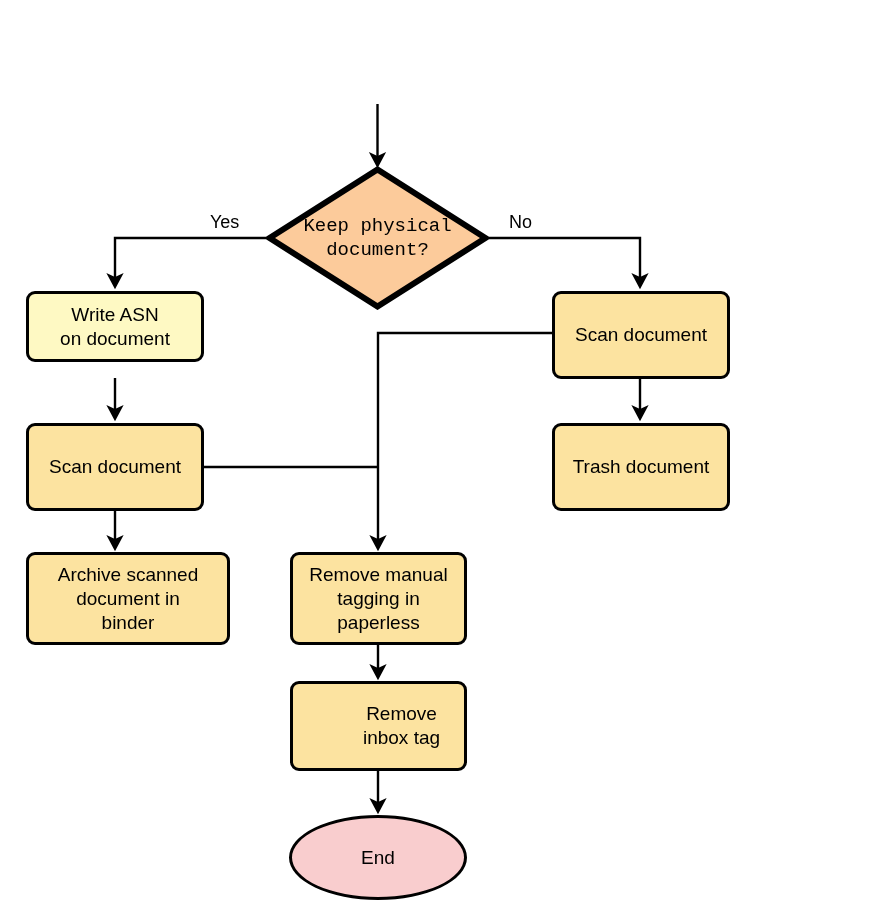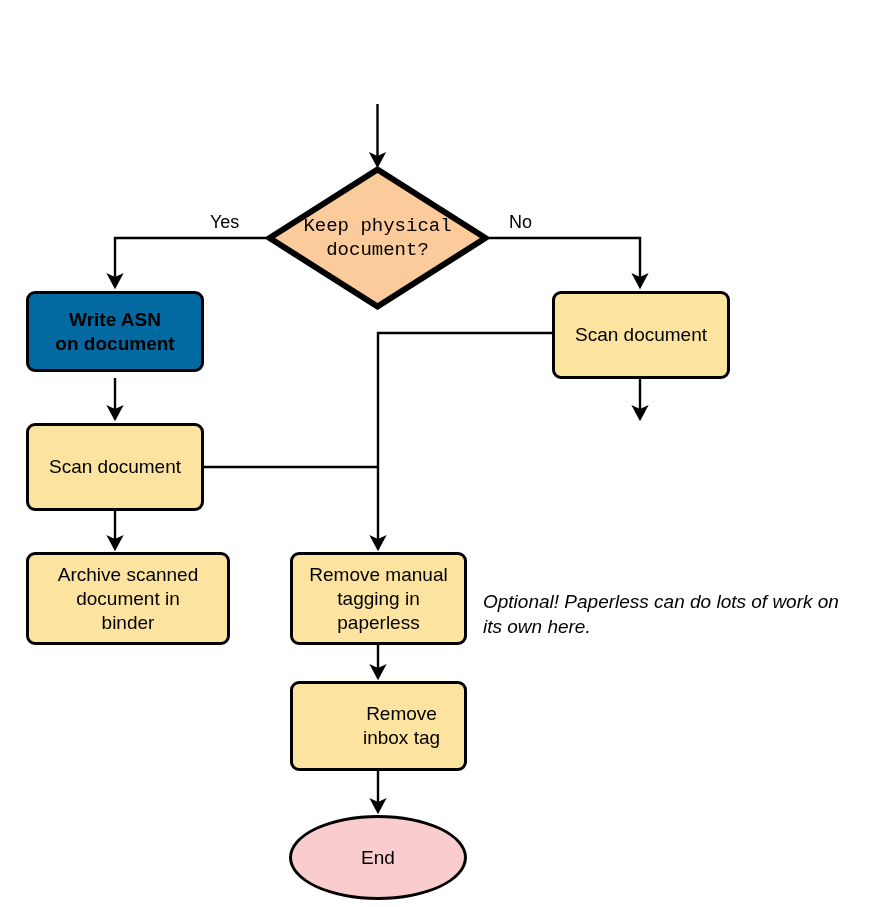--- a/index.html
+++ b/index.html
@@ -123,51 +123,52 @@
     <svg class="node-decision-shape" viewBox="0 0 223 144" preserveAspectRatio="none" xmlns="http://www.w3.org/2000/svg">
       <polygon points="111.5,3.5 219.5,72 111.5,140.5 3.5,72" fill="#fccb9b" stroke="#000000" stroke-width="6" stroke-linejoin="miter"></polygon>
     </svg>
     <span class="node-decision-label">Keep physical
 document?</span>
   </div>
 
   <div class="edge-label" style="left:210px; top:212px;">Yes</div>
   <div class="edge-label" style="left:509px; top:212px;">No</div>
 
-  <div class="node node-process" style="left:26px; top:291px; width:178px; height:81px; background:#0369a1;font-weight:bold;">
+  <div class="node node-process" style="left:26px; top:291px; width:178px; height:71px; background:#fef9c3;">
     <span>Write ASN
 on document</span>
   </div>
 
   <div class="node node-process" style="left:26px; top:423px; width:178px; height:88px; background:#fce3a0;">
     <span>Scan document</span>
   </div>
 
   <div class="node node-process" style="left:26px; top:552px; width:204px; height:93px; background:#fce3a0;">
     <span>Archive scanned
 document in
 binder</span>
   </div>
 
   <div class="node node-process" style="left:552px; top:291px; width:178px; height:88px; background:#fce3a0;">
     <span>Scan document</span>
   </div>
 
+  <div class="node node-process" style="left:552px; top:423px; width:178px; height:88px; background:#fce3a0;">
+    <span>Trash document</span>
+  </div>
 
   <div class="node node-process" style="left:290px; top:552px; width:177px; height:93px; background:#fce3a0;">
     <span>Remove manual
 tagging in
 paperless</span>
   </div>
 
   <div class="node node-process" style="left:290px; top:681px; width:177px; height:90px; background:#fce3a0;padding-left:46px;">
     <span>Remove
 inbox tag</span>
   </div>
 
   <div class="node node-terminator" style="left:289px; top:815px; width:178px; height:85px; background:#f9cdce;">
     <span>End</span>
   </div>
 
-  <div class="annotation" style="left:483px; top:589px; width:400px;">Optional! Paperless can do lots of work on
-its own here.</div>
 
 </div>
 
 </body></html>

